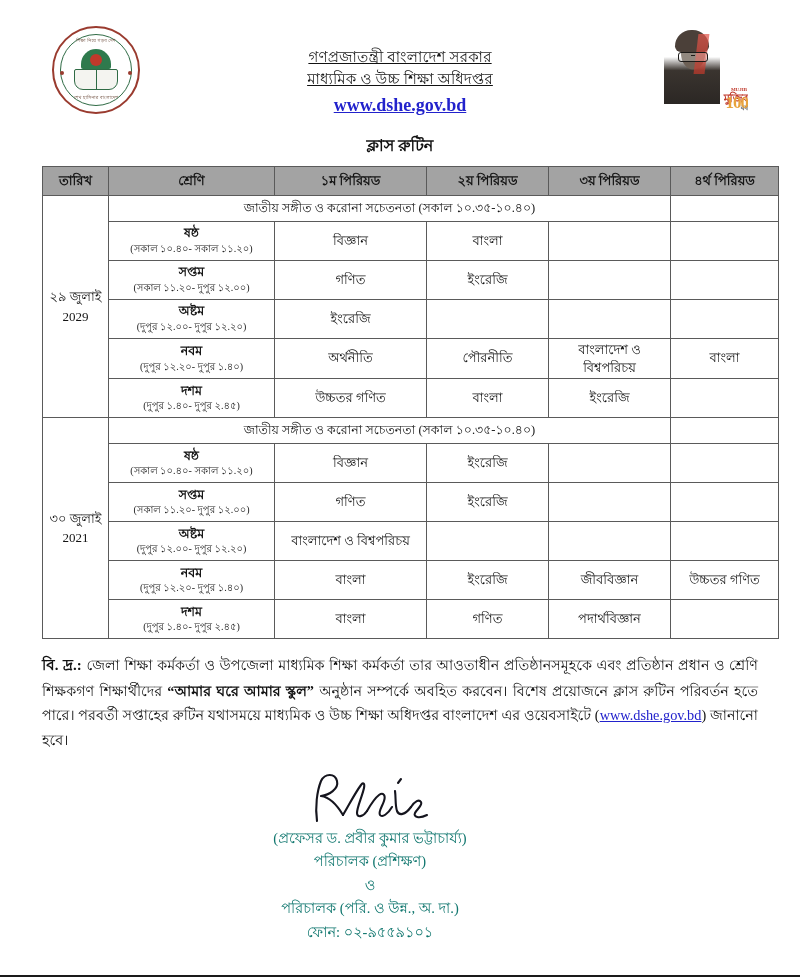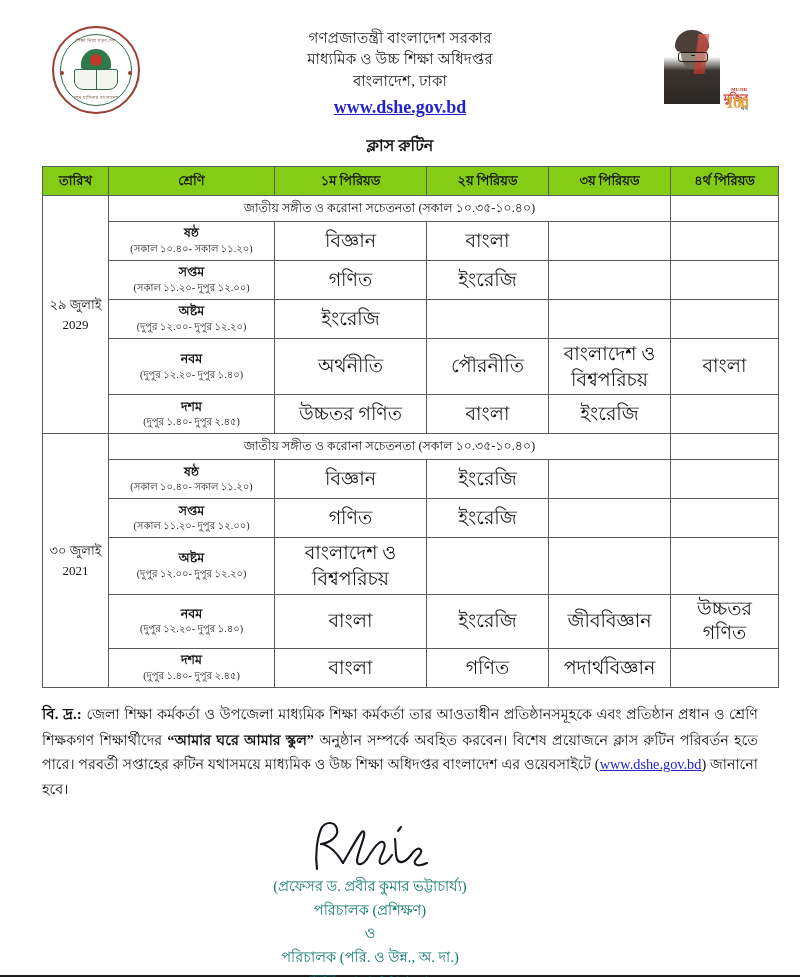--- a/index.html
+++ b/index.html
@@ -22,25 +22,26 @@
     box-sizing: border-box;
     padding: 0;
     position: relative;
     border-bottom: 2px solid #1a1a1a;
     background: #fff;
   }
 
   
   .header {
     display: flex;
-    align-items: center;
+    align-items: flex-end;
     justify-content: space-between;
     padding: 26px 52px 0 52px;
     height: 118px;
     box-sizing: border-box;
+    text-decoration: underline;
   }
   .logo-left, .logo-right {
     flex: 0 0 auto;
     width: 92px;
     height: 92px;
     position: relative;
   }
   .header-center {
     flex: 1 1 auto;
     text-align: center;
@@ -253,21 +254,21 @@
   }
   table.routine th,
   table.routine td {
     border: 1.2px solid #5a5a5a;
     text-align: center;
     vertical-align: middle;
     color: #141414;
     padding: 2px 3px;
   }
   table.routine thead th {
-    background: #84cc16;
+    background: #a3a3a3;
     font-size: 13px;
     font-weight: 700;
     height: 22px;
     padding: 3px 2px;
   }
   .col-date   { width: 66px; }
   .col-class  { width: 166px; }
   .col-p1     { width: 152px; }
   .col-p2     { width: 122px; }
   .col-p3     { width: 122px; }
@@ -293,21 +294,21 @@
     font-size: 12.5px;
     font-weight: 700;
   }
   td.class-cell .ctime {
     display: block;
     font-size: 10px;
     color: #222;
     margin-top: 1px;
   }
   td.subject {
-    font-size: 19px;
+    font-size: 13px;
     line-height: 1.3;
     height: 34px;
   }
   td.subject.two-line { line-height: 1.35; }
   td.empty { }
 
   
   .note {
     padding: 0 42px;
     margin-top: 14px;
@@ -363,21 +364,20 @@
         <div class="book"></div>
         <div class="sdot l"></div>
         <div class="sdot r"></div>
         <div class="seal-text bot">শেখ হাসিনার বাংলাদেশ</div>
       </div>
     </div>
 
     <div class="header-center">
       <div class="header-line">গণপ্রজাতন্ত্রী বাংলাদেশ সরকার</div>
       <div class="header-line">মাধ্যমিক ও উচ্চ শিক্ষা অধিদপ্তর</div>
-      <div class="header-line">বাংলাদেশ, ঢাকা</div>
       <div class="header-url">www.dshe.gov.bd</div>
     </div>
 
     <div class="logo-right">
       <div class="mujib">
         <div class="portrait"></div>
         <div class="hair"></div>
         <div class="redstripe"></div>
         <div class="glasses"></div>
         <div class="mark">

